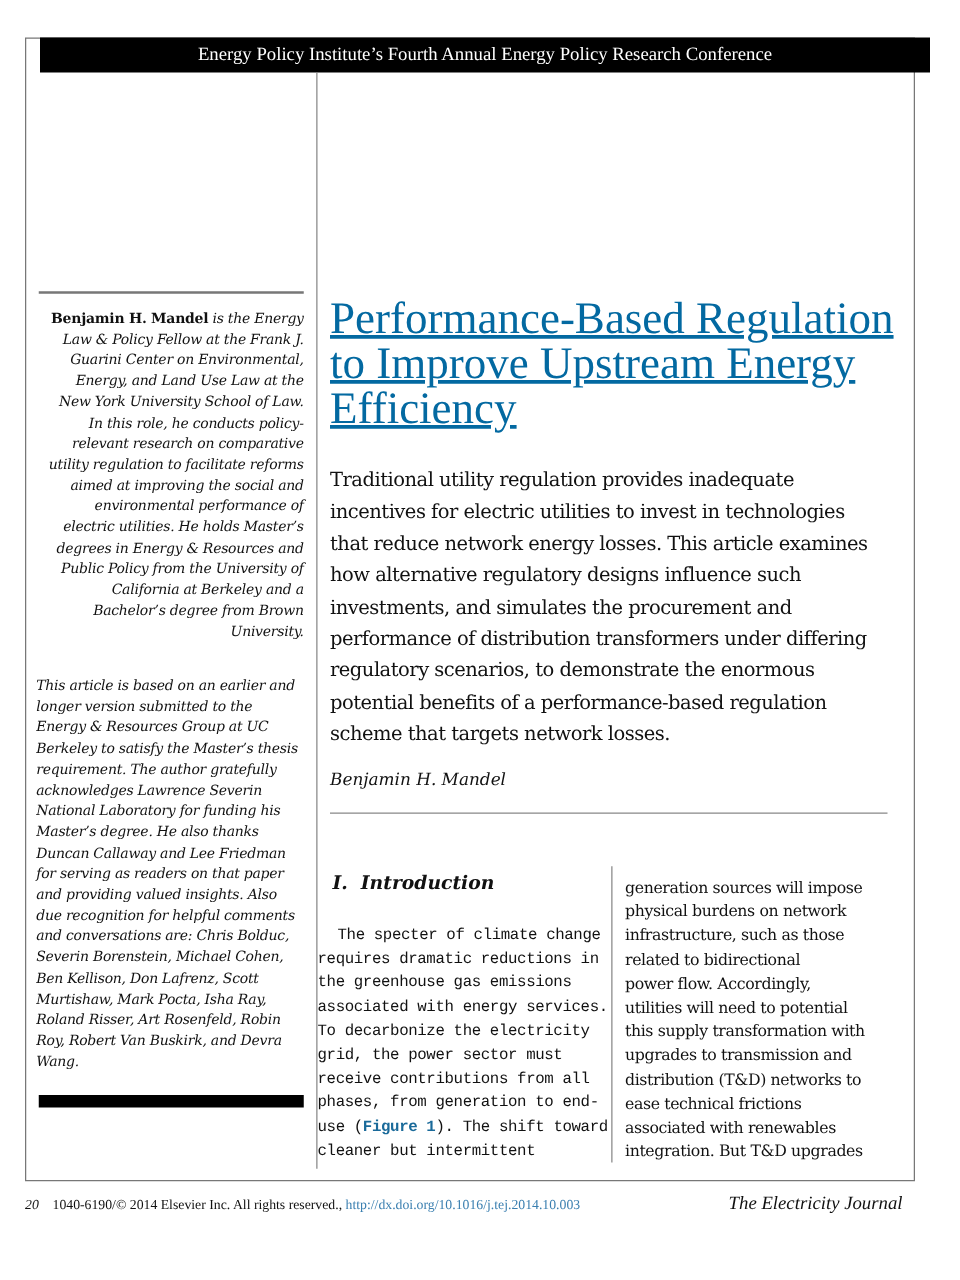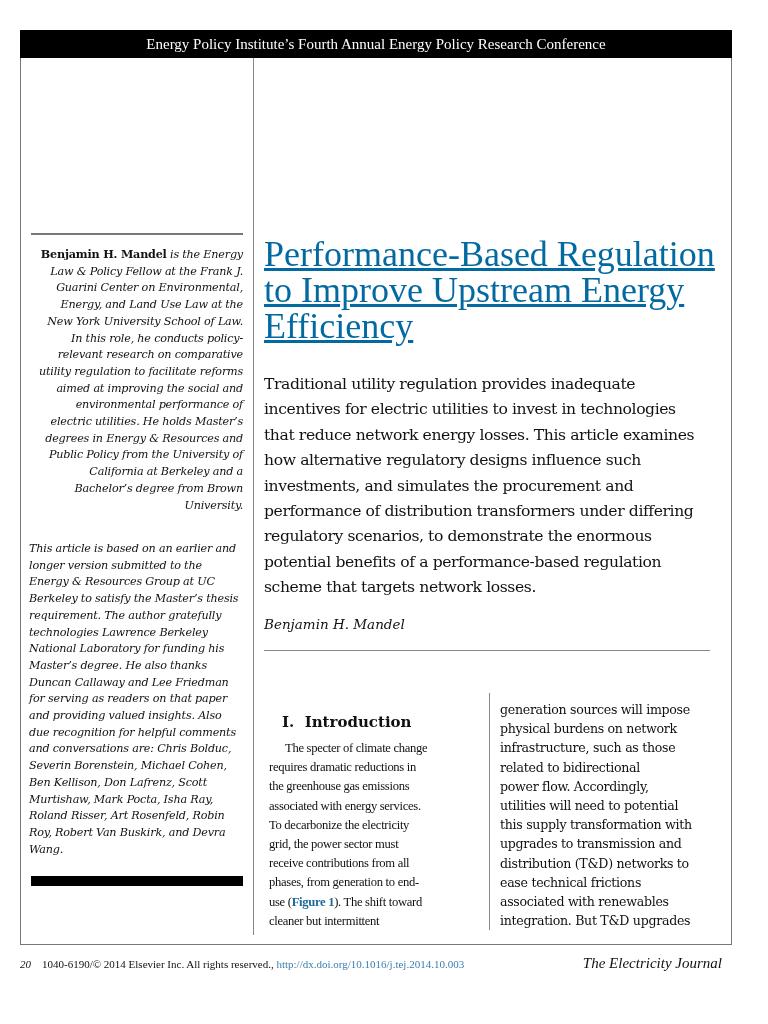--- a/index.html
+++ b/index.html
@@ -1,31 +1,31 @@
 <!DOCTYPE html>
 <html><head>
 <meta charset="utf-8">
 <style>
   html, body { margin:0; padding:0; background:#fff; }
   body { width:768px; height:1024px; position:relative; overflow:hidden; font-family:"DejaVu Serif", serif; color:#111; }
   .frame { position:absolute; left:20px; top:30px; width:712px; height:915px; border:1px solid #777; box-sizing:border-box; }
-  .header-bar { position:absolute; left:20px; top:30px; width:712px; height:28px; background:#000; color:#fff; font-family:"Liberation Serif", serif; font-size:15px; text-align:center; line-height:28px; }
+  .header-bar { position:absolute; left:32px; top:30px; width:712px; height:28px; background:#000; color:#fff; font-family:"Liberation Serif", serif; font-size:15px; text-align:center; line-height:28px; }
   .sidebar-divider { position:absolute; left:253px; top:58px; width:1px; height:877px; background:#888; }
   .sidebar-rule { position:absolute; left:31px; top:233px; width:212px; height:2px; background:#777; }
   .sidebar-bar { position:absolute; left:31px; top:876px; width:212px; height:10px; background:#000; }
   .bio { position:absolute; left:29px; top:246px; width:214px; font-family:"DejaVu Serif", serif; font-style:italic; font-size:11.2px; line-height:16.7px; text-align:right; letter-spacing:-0.2px; }
   .bio b { font-style:normal; font-weight:bold; }
   .ack { position:absolute; left:29px; top:541px; width:214px; font-family:"DejaVu Serif", serif; font-style:italic; font-size:11.2px; line-height:16.7px; text-align:left; letter-spacing:-0.2px; }
   .title { position:absolute; left:264px; top:236px; width:460px; font-family:"Liberation Serif", serif; font-size:36px; line-height:36px; color:#0369a1;text-decoration:underline; }
   .abstract { position:absolute; left:264px; top:372px; width:460px; font-family:"DejaVu Serif", serif; font-size:15.6px; line-height:25.4px; letter-spacing:-0.4px; }
   .byline { position:absolute; left:264px; top:616px; font-family:"DejaVu Serif", serif; font-style:italic; font-size:13.5px; }
   .title-rule { position:absolute; left:264px; top:650px; width:446px; height:1px; background:#888; }
   .col-divider { position:absolute; left:489px; top:693px; width:1px; height:237px; background:#888; }
   .section-heading { position:absolute; left:266px; top:697px; font-family:"DejaVu Serif", serif; font-weight:bold; font-size:15px; }
-  .col1 { position:absolute; left:269px; top:739px; width:218px; font-family:Liberation Serif, serif; font-size:12.6px; line-height:19.2px; letter-spacing:-0.3px; }
+  .col1 { position:absolute; left:254px; top:739px; width:218px; font-family:Liberation Mono, monospace; font-size:12.6px; line-height:19.2px; letter-spacing:-0.3px; }
   .col1 .indent { display:inline-block; width:16px; }
   .col2 { position:absolute; left:500px; top:700px; width:228px; font-family:"DejaVu Serif", serif; font-size:12.6px; line-height:19.2px; letter-spacing:-0.3px; }
   .line { display:block; white-space:nowrap; }
   .fig-link { color:#1a6a9a; font-weight:bold;margin-top:28px; }
   .footer { position:absolute; top:958px; left:20px; width:712px; font-family:"Liberation Serif", serif; font-size:11px; }
   .page-num { position:absolute; left:0; top:0; font-style:italic; }
   .copyright { position:absolute; left:22px; top:0; }
   .doi { color:#3a7fb0; }
   .journal { position:absolute; right:10px; top:-3px; font-style:italic; font-size:15px; }
 </style>
@@ -55,21 +55,21 @@
   <span class="line">Bachelor’s degree from Brown</span>
   <span class="line">University.</span>
 </div>
 
 <div class="ack">
   <span class="line">This article is based on an earlier and</span>
   <span class="line">longer version submitted to the</span>
   <span class="line">Energy &amp; Resources Group at UC</span>
   <span class="line">Berkeley to satisfy the Master’s thesis</span>
   <span class="line">requirement. The author gratefully</span>
-  <span class="line">technologies Lawrence Berkeley</span>
+  <span class="line">acknowledges Lawrence Severin</span>
   <span class="line">National Laboratory for funding his</span>
   <span class="line">Master’s degree. He also thanks</span>
   <span class="line">Duncan Callaway and Lee Friedman</span>
   <span class="line">for serving as readers on that paper</span>
   <span class="line">and providing valued insights. Also</span>
   <span class="line">due recognition for helpful comments</span>
   <span class="line">and conversations are: Chris Bolduc,</span>
   <span class="line">Severin Borenstein, Michael Cohen,</span>
   <span class="line">Ben Kellison, Don Lafrenz, Scott</span>
   <span class="line">Murtishaw, Mark Pocta, Isha Ray,</span>
@@ -94,21 +94,21 @@
   <span class="line">investments, and simulates the procurement and</span>
   <span class="line">performance of distribution transformers under differing</span>
   <span class="line">regulatory scenarios, to demonstrate the enormous</span>
   <span class="line">potential benefits of a performance-based regulation</span>
   <span class="line">scheme that targets network losses.</span>
 </div>
 
 <div class="byline">Benjamin H. Mandel</div>
 <div class="title-rule"></div>
 
-<h2 class="section-heading" style="margin:16px;white-space:pre;">I.  Introduction</h2>
+<h2 class="section-heading" style="margin:0;white-space:pre;font-style:italic;">I.  Introduction</h2>
 
 <div class="col1">
   <span class="line"><span class="indent"></span><span>The specter of climate change</span></span>
   <span class="line">requires dramatic reductions in</span>
   <span class="line">the greenhouse gas emissions</span>
   <span class="line">associated with energy services.</span>
   <span class="line">To decarbonize the electricity</span>
   <span class="line">grid, the power sector must</span>
   <span class="line">receive contributions from all</span>
   <span class="line">phases, from generation to end-</span>

